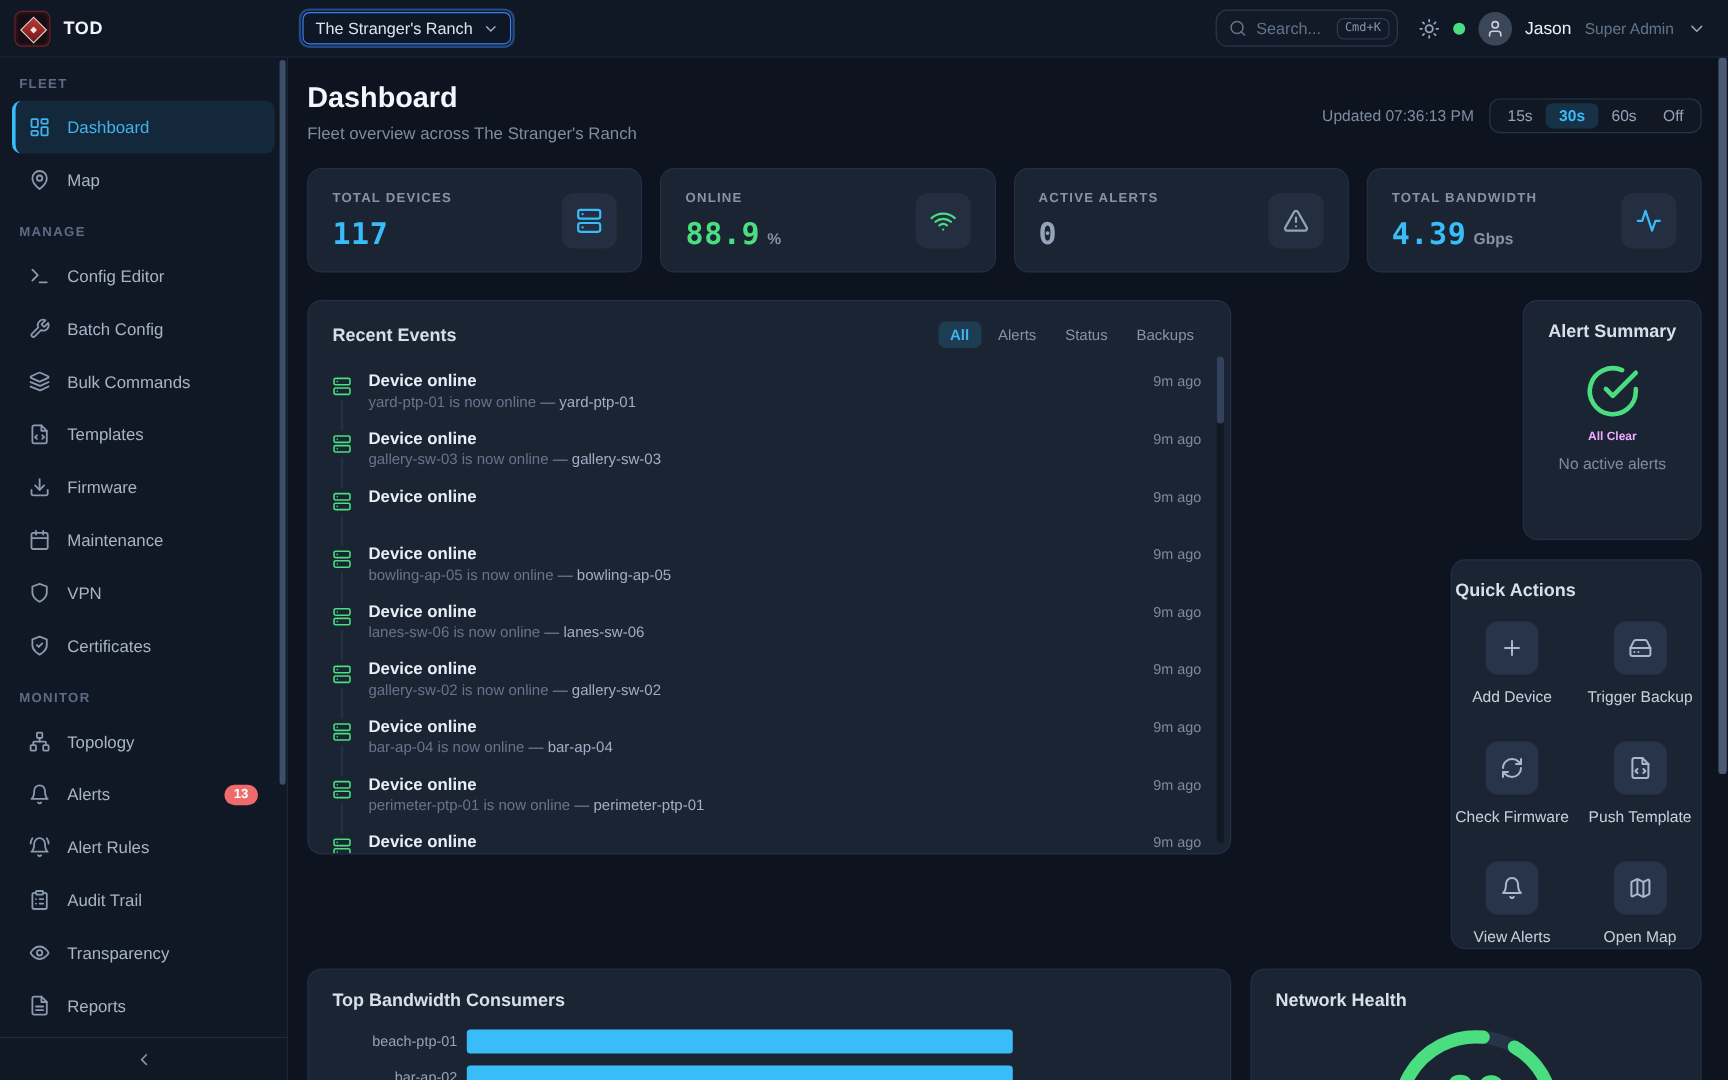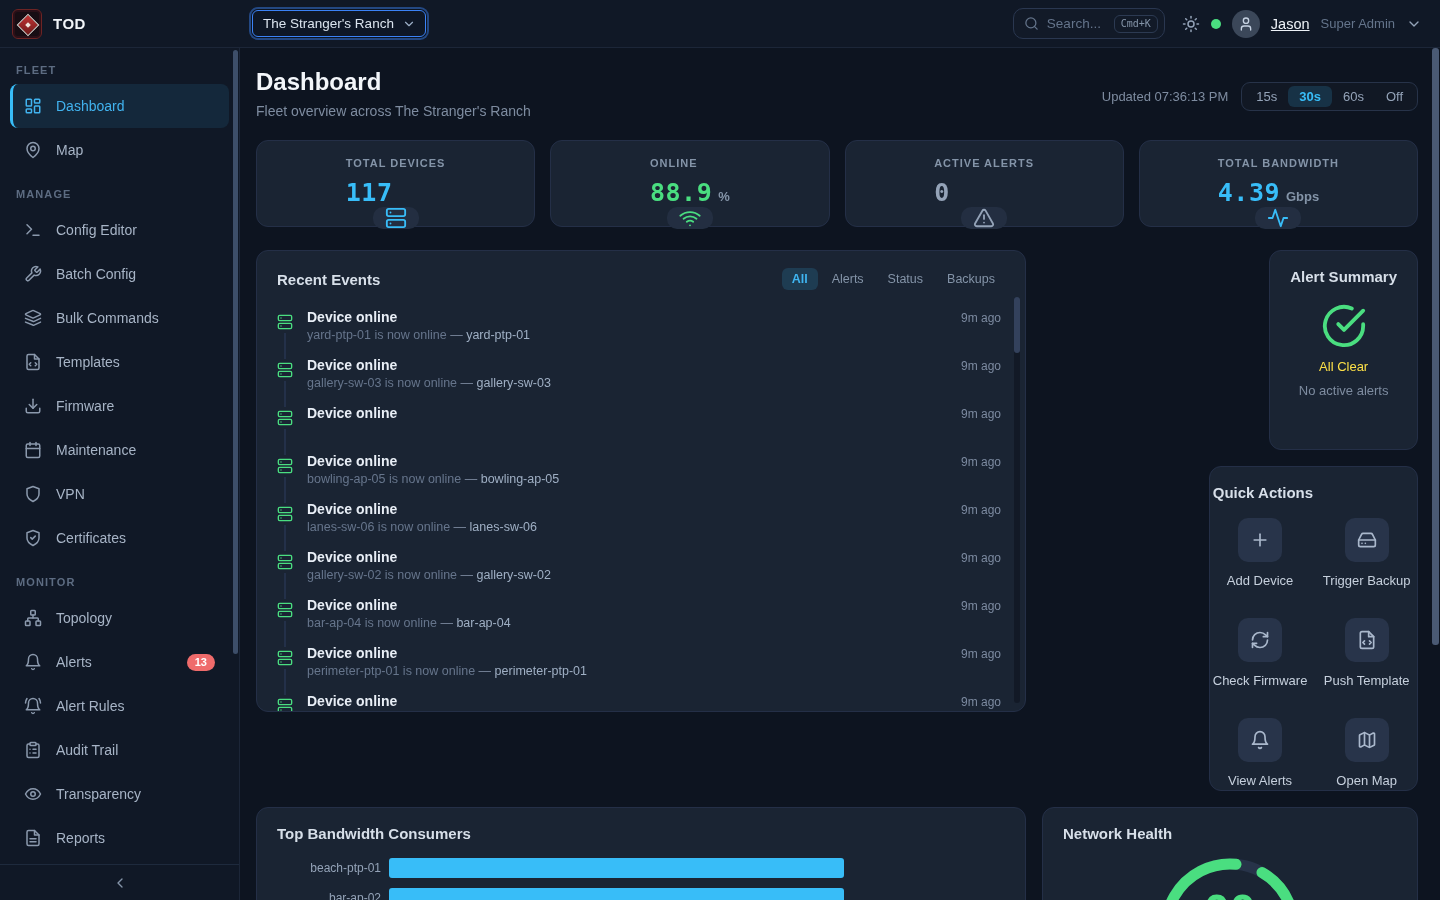--- a/index.html
+++ b/index.html
@@ -51,21 +51,21 @@
   .kbd {
     font-family:"DejaVu Sans Mono", monospace; font-size:10px; color:#8494a8;
     border:1px solid #2c3a52; border-radius:6px; padding:2.5px 6px; white-space:nowrap;
   }
   .theme-btn { color:#94a3b8; cursor:pointer; margin-left:6px; }
   .status-dot { width:10px; height:10px; border-radius:50%; background:#4ade80; }
   .avatar {
     width:28px; height:28px; border-radius:50%; background:#3b4759;
     display:flex; align-items:center; justify-content:center; color:#c6d2e2; cursor:pointer;
   }
-  .user-name { font-size:14.5px; color:#eef2f7;text-decoration:underline; }
+  .user-name { font-size:14.5px; color:#eef2f7; }
   .user-role { font-size:13px; color:#64748b; }
   .chev { color:#94a3b8; cursor:pointer; }
 
   
   .sidebar {
     position:absolute; top:48px; left:0; bottom:0; width:240px;
     background:#101826; border-right:1px solid #1c2638; padding-top:10px;
   }
   .sec-label {
     font-size:11px; font-weight:700; letter-spacing:.1em; color:#5d6c82;
@@ -99,21 +99,21 @@
 
   .page-head { display:flex; justify-content:space-between; align-items:flex-start; margin-top:8px; }
   .page-title { font-size:24px; font-weight:700; color:#f3f6fa; }
   .page-sub { font-size:14px; color:#7e8ca0; margin-top:7px; }
   .head-right { display:flex; align-items:center; gap:13px; margin-top:14px; }
   .updated { font-size:13px; color:#7e8ca0; }
   .seg { display:flex; padding:3px; border:1px solid #273349; border-radius:9px; background:rgba(255,255,255,.02); }
   .seg-btn { padding:3px 11px; font-size:13px; color:#94a3b8; border-radius:6px; cursor:pointer; background:none; border:none; font-family:inherit; }
   .seg-btn.active { background:rgba(56,189,248,.16); color:#38bdf8; font-weight:600; }
 
-  .card { background:#1a2433; border:1px solid #242f47; border-radius:12px;flex-direction:column; }
+  .card { background:#1a2433; border:1px solid #242f47; border-radius:12px; }
 
   .stats { display:grid; grid-template-columns:repeat(4,1fr); gap:15px; margin-top:21px; }
   .stat-card { padding:16px 20px; height:87px; display:flex; justify-content:space-between; align-items:center; }
   .stat-label { font-size:11px; font-weight:700; letter-spacing:.09em; color:#8494a8; }
   .stat-value-row { display:flex; align-items:baseline; gap:6px; margin-top:9px; }
   .stat-value { font-family:"DejaVu Sans Mono", monospace; font-size:25px; font-weight:700; letter-spacing:.5px; }
   .stat-unit { font-size:13px; font-weight:600; color:#8494a8; }
   .stat-ic { width:46px; height:46px; border-radius:10px; background:#232e41; display:flex; align-items:center; justify-content:center; }
 
   .grid2 { display:grid; grid-template-columns:1fr 376px; column-gap:16px; row-gap:16px; margin-top:23px; }
@@ -138,21 +138,21 @@
   .ev-dash { color:#7c8aa0; }
   .ev-device { color:#9fafc4; }
   .ev-scrolltrack { position:absolute; top:46px; bottom:8px; right:5px; width:6px; background:rgba(8,13,22,.45); border-radius:3px; }
   .ev-scrollthumb { position:absolute; top:0; left:0; width:6px; height:56px; background:#33415c; border-radius:3px; }
 
   
   .right-stack { display:flex; flex-direction:column; gap:16px;align-items:flex-end; }
   .alert-card { height:200px; padding:17px 20px; }
   .alert-center { display:flex; flex-direction:column; align-items:center; margin-top:18px; }
   .alert-center .icon { color:#4ade80; }
-  .alert-status { font-size:13px; font-weight:400; color:#fde047; margin-top:10px; }
+  .alert-status { font-size:10px; font-weight:700; color:#f0abfc; margin-top:10px; }
   .alert-msg { font-size:13px; color:#7e8ca0; margin-top:9px; }
 
   .qa-card { height:325px; padding:17px 3px; }
   .qa-grid { display:grid; grid-template-columns:1fr 1fr; row-gap:30px; column-gap:12px; margin-top:17px; }
   .qa { display:flex; flex-direction:column; align-items:center; cursor:pointer; }
   .qa-tile { width:44px; height:44px; border-radius:10px; background:#28344a; display:flex; align-items:center; justify-content:center; color:#aab8cc; }
   .qa-label { font-size:13px; color:#c6d0dd; margin-top:11px; }
 
   
   .bw-card { height:280px; padding:17px 20px; }

